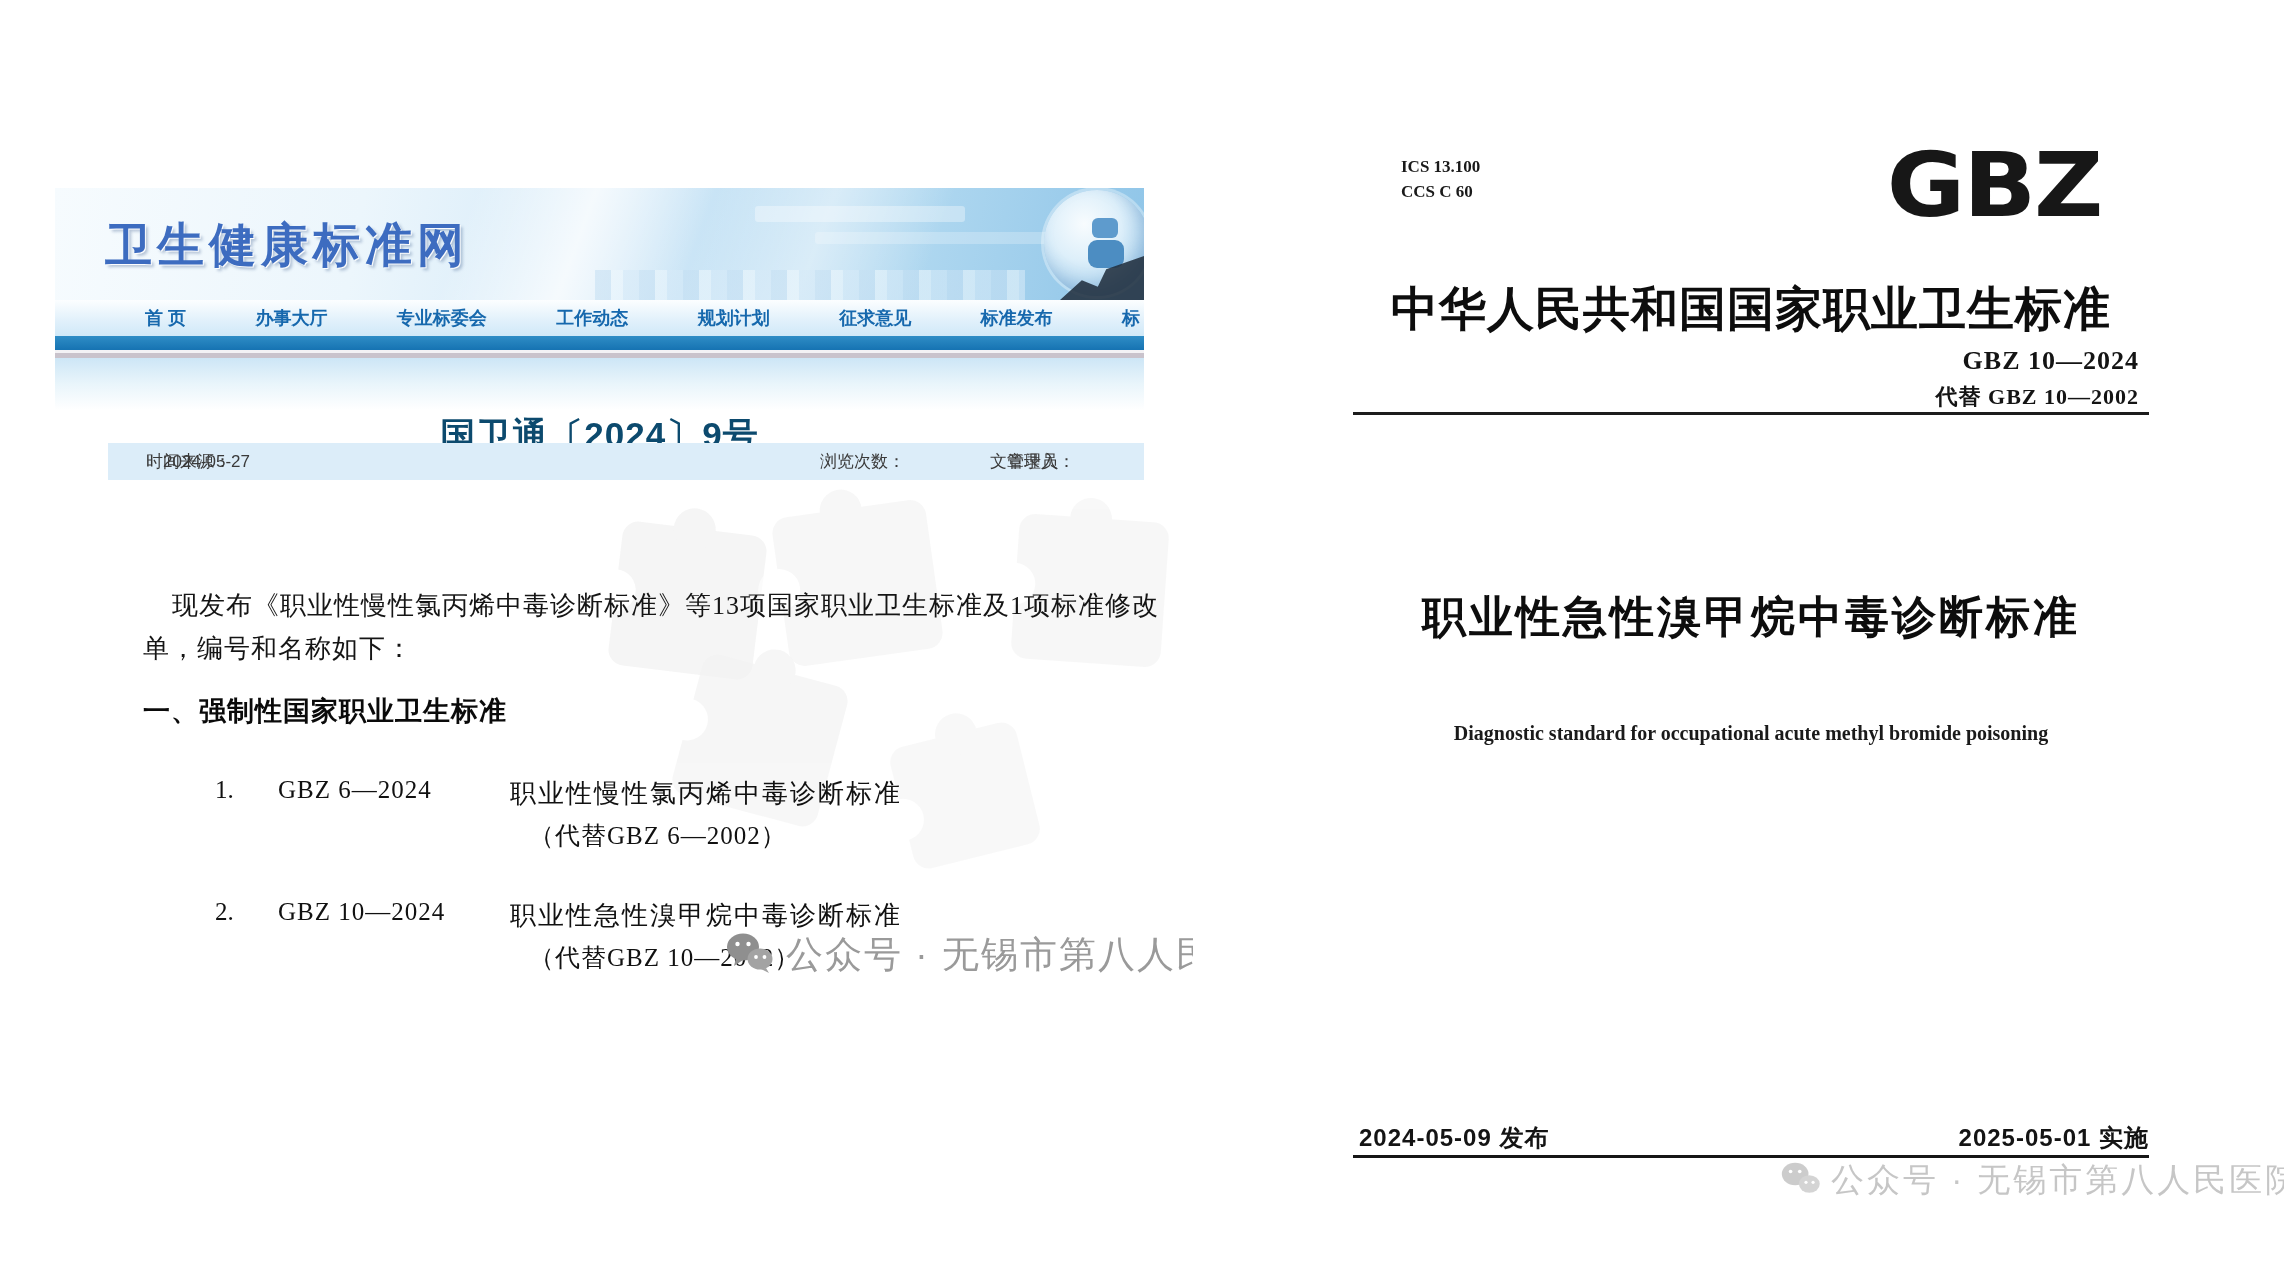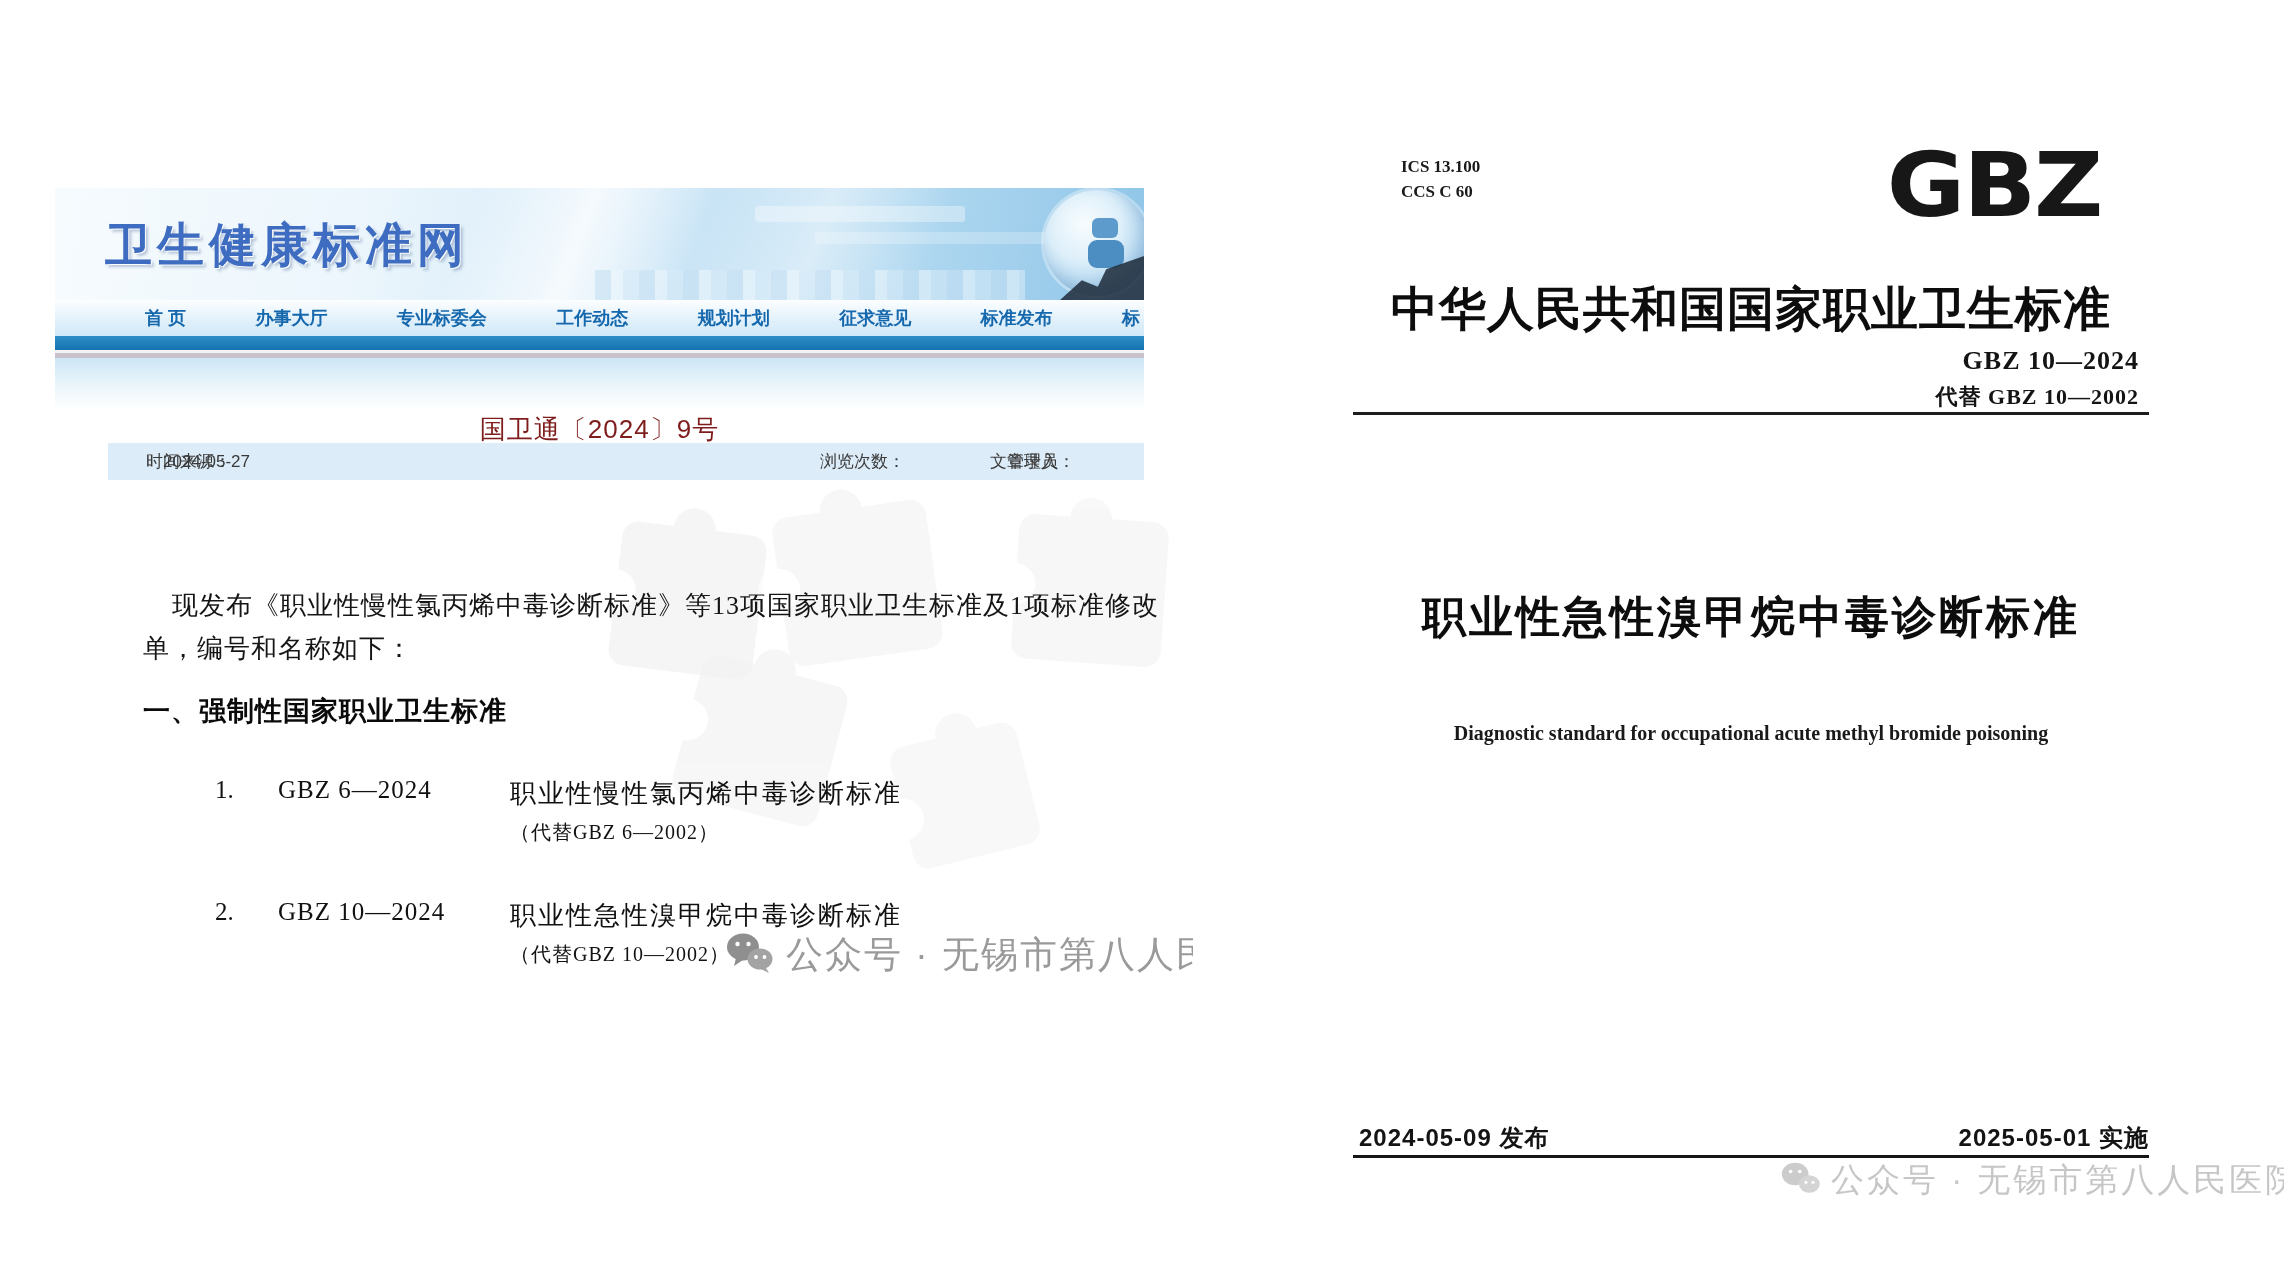--- a/index.html
+++ b/index.html
@@ -42,21 +42,21 @@
   .nav-item{font-weight:700;font-size:18px;color:#1668ad;white-space:nowrap;cursor:pointer;}
 
   .darkbar{position:absolute;left:0;top:148px;width:1089px;height:14px;
     background:linear-gradient(#2f8dc6,#1673b2);}
   .whiteline{position:absolute;left:0;top:162px;width:1089px;height:3px;background:#f3f2f5;}
   .grayline{position:absolute;left:0;top:165px;width:1089px;height:5px;background:#c9c3cc;}
   .fade{position:absolute;left:0;top:170px;width:1089px;height:52px;
     background:linear-gradient(#cde6f6,#e9f5fb 50%,#ffffff);}
 
   .notice-title{position:absolute;left:0;top:224px;width:100%;text-align:center;
-    font-weight:400;font-size:26px;color:#7f1d1d;letter-spacing:1px;}
+    font-weight:700;font-size:35px;color:#0c4a6e;letter-spacing:1px;}
 
   .meta{position:absolute;left:53px;top:255px;width:1036px;height:37px;background:#dcedf9;
     font-size:17px;color:#3a3a3a;}
   .meta span{position:absolute;line-height:37px;white-space:nowrap;}
   .meta .m-time{left:38px;}
   .meta .m-views{left:712px;}
   .meta .m-editor{left:882px;}
 
   
   .pz{position:absolute;background:#f2f2f2;border-radius:16px;}
@@ -72,21 +72,21 @@
     font-family:"Liberation Serif","DejaVu Serif",serif;font-size:26px;letter-spacing:1px;}
   .p-line1{left:117px;top:400px;}
   .p-line2{left:88px;top:443px;}
   .section-heading{position:absolute;left:88px;top:505px;font-weight:700;font-size:27px;color:#0a0a0a;
     font-family:"Liberation Sans","DejaVu Sans",sans-serif;letter-spacing:1px;white-space:nowrap;}
 
   .std-row{position:absolute;left:0;width:1089px;height:40px;}
   .std-row .num{position:absolute;left:160px;font-family:"Liberation Serif","DejaVu Serif",serif;font-size:25px;}
   .std-row .code{position:absolute;left:223px;font-family:"Liberation Serif","DejaVu Serif",serif;font-size:25px;letter-spacing:1px;}
   .std-row .name{position:absolute;left:455px;font-family:Liberation Serif, serif;font-size:26px;letter-spacing:2px;}
-  .std-sub{position:absolute;left:455px;font-family:"Liberation Serif","DejaVu Serif",serif;font-size:20px;letter-spacing:1px;white-space:nowrap;}
+  .std-sub{position:absolute;left:474px;font-family:"Liberation Serif","DejaVu Serif",serif;font-size:25px;letter-spacing:1px;white-space:nowrap;}
   .r1{top:588px;} .r1s{top:631px;} .r2{top:710px;} .r2s{top:753px;}
 
   .wm-left{position:absolute;left:671px;top:736px;width:467px;height:62px;overflow:hidden;
     display:flex;align-items:center;gap:12px;}
   .wm-left .wm-text{font-size:37px;color:#9a9a9a;white-space:nowrap;letter-spacing:2px;}
 
   
   .doc{position:absolute;left:1353px;top:150px;width:796px;height:1075px;color:#141414;}
   .ics-block{position:absolute;left:48px;top:4px;font-family:"Liberation Serif","DejaVu Serif",serif;
     font-weight:700;font-size:17px;line-height:25px;color:#1a1a1a;}

